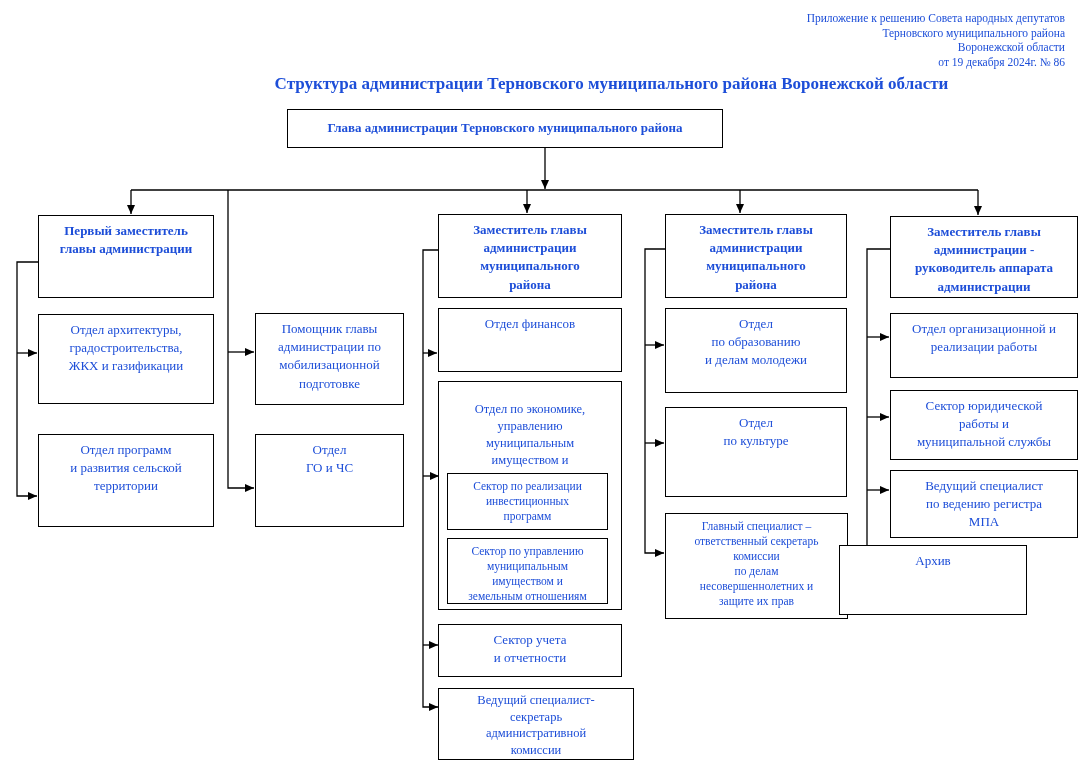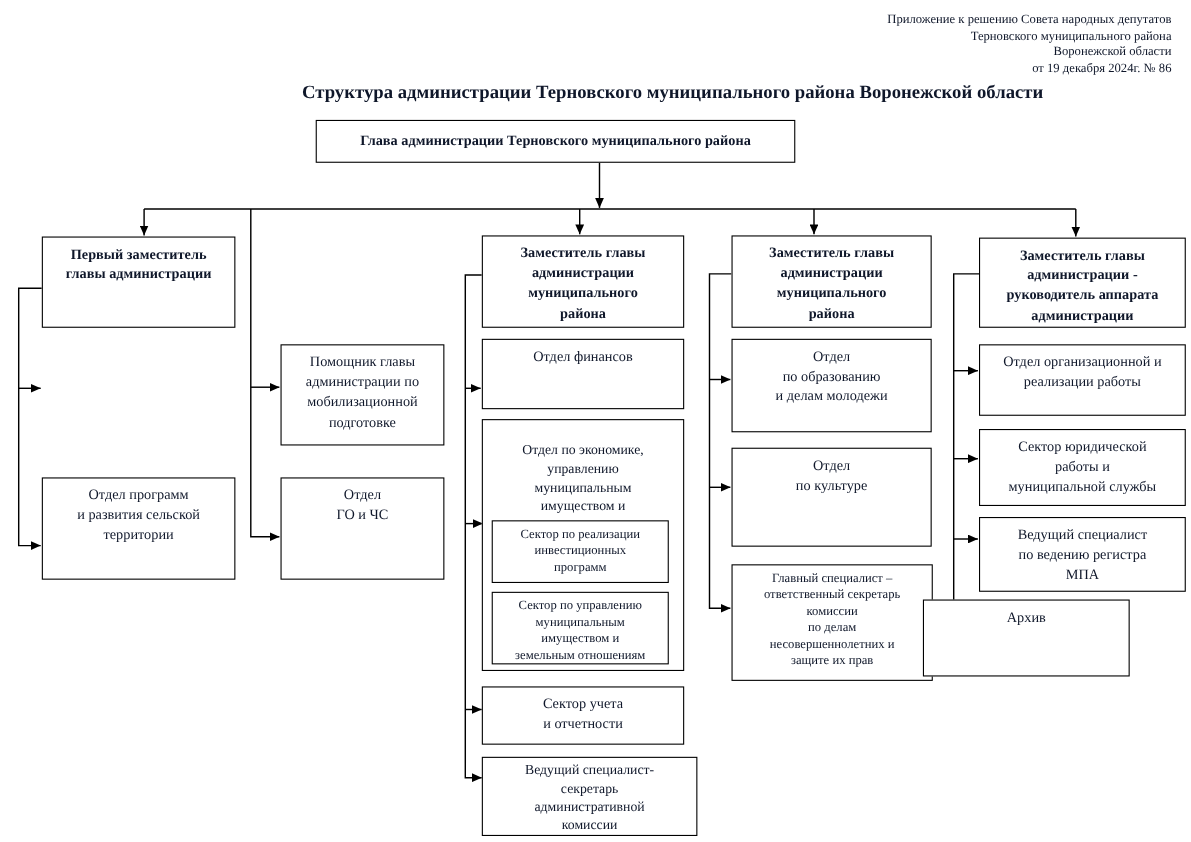--- a/index.html
+++ b/index.html
@@ -2,21 +2,21 @@
 <html lang="ru"><head>
 <meta charset="utf-8">
 <style>
   html, body { margin: 0; padding: 0; background: #fff; }
   .page {
     position: relative;
     width: 1083px;
     height: 765px;
     background: #ffffff;
     font-family: "Liberation Serif", "DejaVu Serif", serif;
-    color: #0f172a;
+    color: #1d4ed8;
     overflow: hidden;
   }
   .annotation {
     position: absolute;
     top: 11px;
     right: 18px;
     text-align: right;
     font-size: 11.5px;
     line-height: 14.6px;
     white-space: nowrap;
@@ -112,20 +112,23 @@
       <path d="M867,337 H889" marker-end="url(#ah)"></path>
       <path d="M867,417 H889" marker-end="url(#ah)"></path>
       <path d="M867,490 H889" marker-end="url(#ah)"></path>
     </g>
   </svg>
 
   <div class="box bold center" style="left:287px; top:109px; width:436px; height:39px;">Глава администрации Терновского муниципального района</div>
 
   <div class="box bold" style="left:38px; top:215px; width:176px; height:83px;">Первый заместитель
 главы администрации</div>
+  <div class="box" style="left:38px; top:314px; width:176px; height:90px;">Отдел архитектуры,
+градостроительства,
+ЖКХ и газификации</div>
   <div class="box" style="left:38px; top:434px; width:176px; height:93px;">Отдел программ
 и развития сельской
 территории</div>
 
   <div class="box" style="left:255px; top:313px; width:149px; height:92px;">Помощник главы
 администрации по
 мобилизационной
 подготовке</div>
   <div class="box" style="left:255px; top:434px; width:149px; height:93px;">Отдел
 ГО и ЧС</div>

